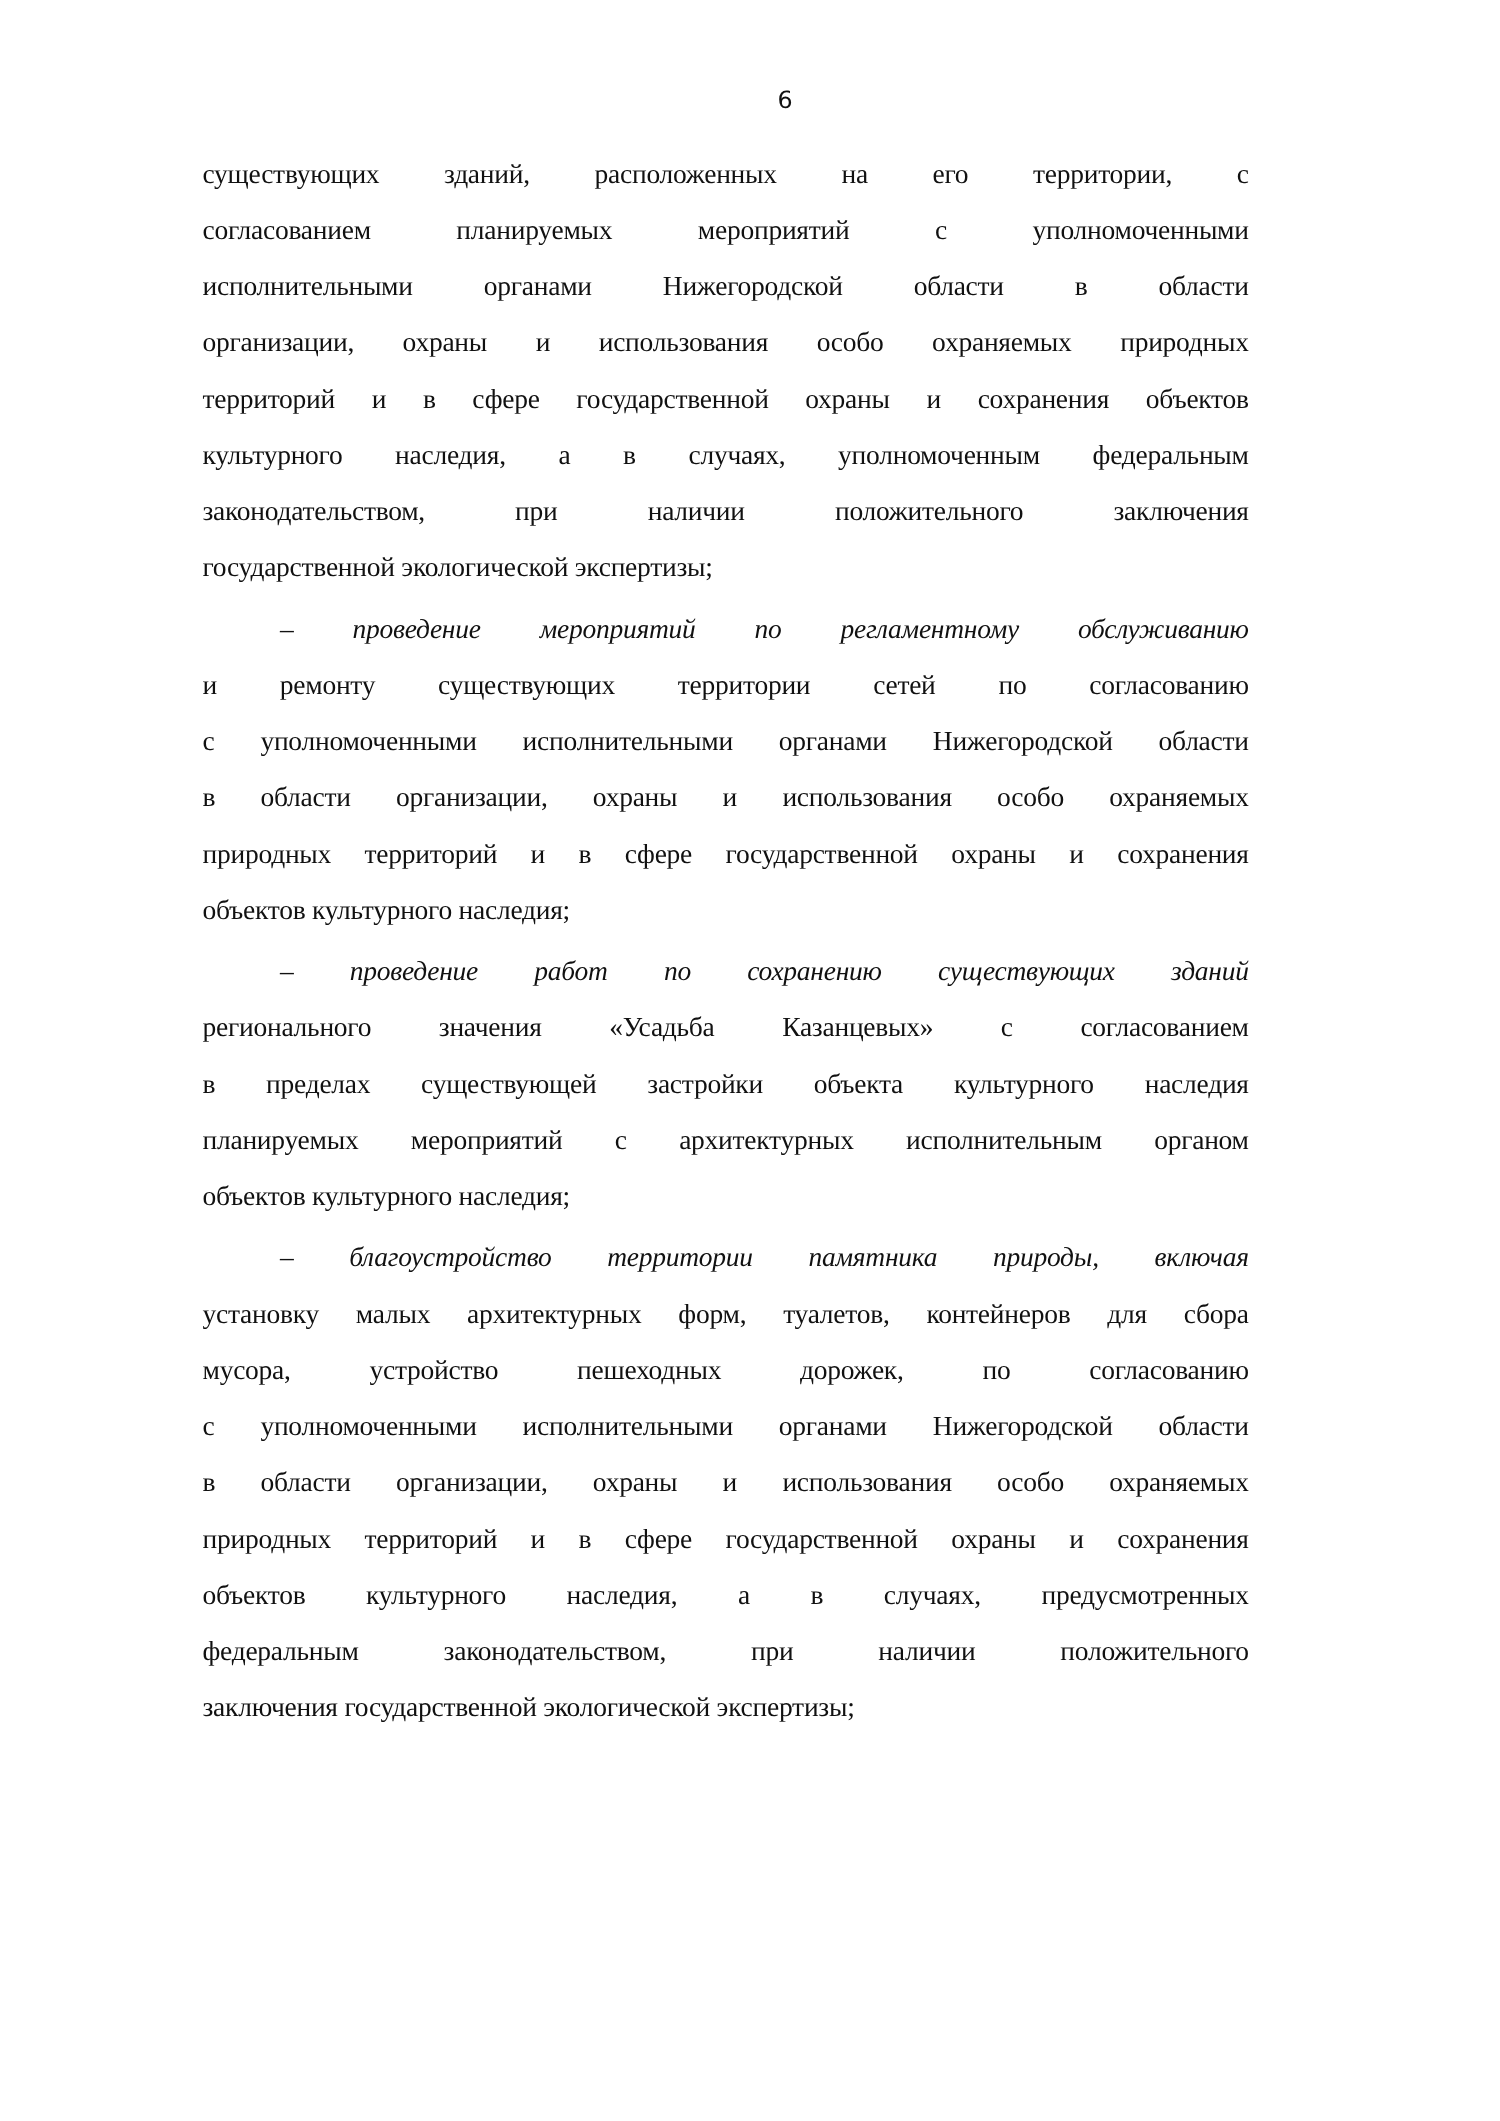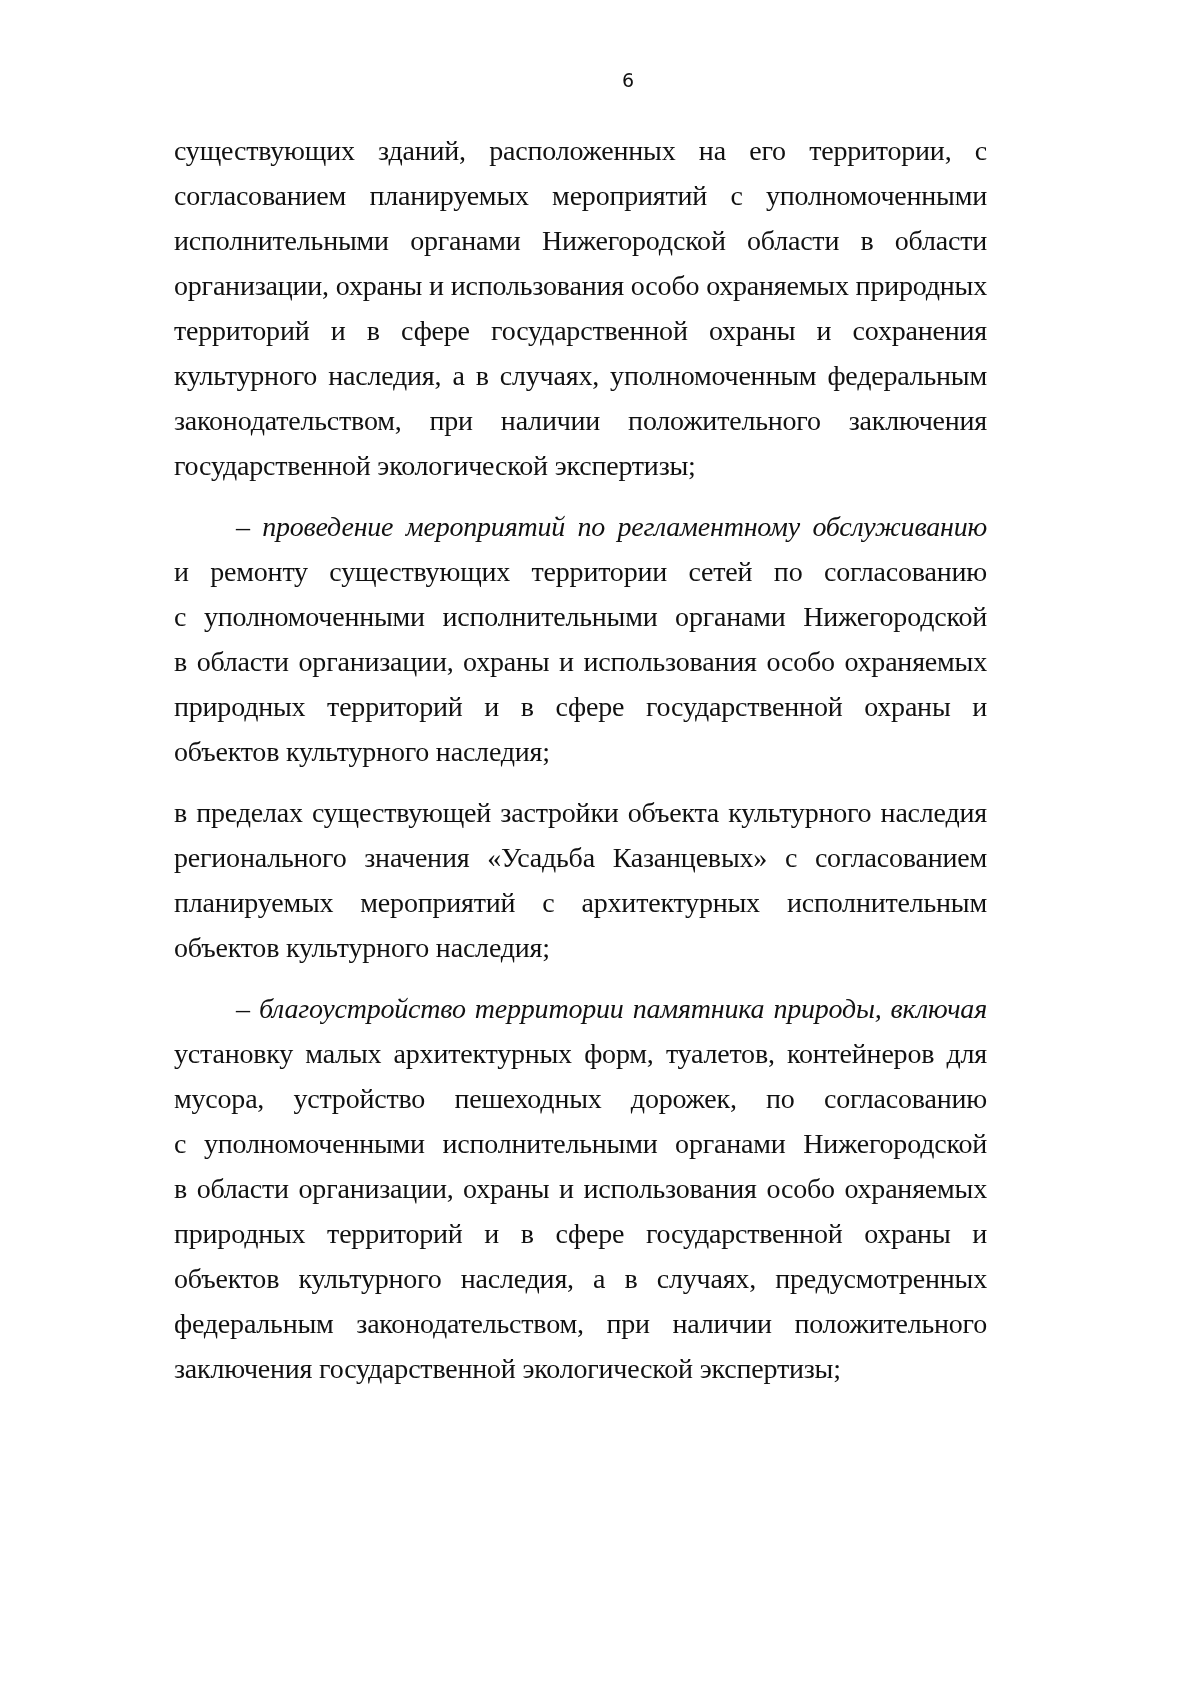--- a/index.html
+++ b/index.html
@@ -25,22 +25,22 @@
       font-size: 19px;
       line-height: 28px;
     }
     .content {
       position: absolute;
       top: 112px;
       left: 158px;
       width: 845px;
     }
     .para {
-      margin: 16px;
-      font-size: 28px;
+      margin: 4px;
+      font-size: 22px;
       line-height: 45px;
       text-align: justify;
       text-align-last: left;
       letter-spacing: -0.2px;
       hyphens: none;
     }
     .line {
       display: block;
       text-align: justify;
       text-align-last: justify;
@@ -77,22 +77,23 @@
   <div class="para">
     <span class="line first-indent">– проведение мероприятий по регламентному обслуживанию</span>
     <span class="line">и ремонту существующих территории сетей по согласованию</span>
     <span class="line">с уполномоченными исполнительными органами Нижегородской области</span>
     <span class="line">в области организации, охраны и использования особо охраняемых</span>
     <span class="line">природных территорий и в сфере государственной охраны и сохранения</span>
     <span class="line last">объектов культурного наследия;</span>
   </div>
 
   <div class="para">
+    <span class="line first-indent">– проведение работ по сохранению существующих зданий</span>
+    <span class="line">регионального значения «Усадьба Казанцевых» с согласованием</span>
     <span class="line">в пределах существующей застройки объекта культурного наследия</span>
-    <span class="line">регионального значения «Усадьба Казанцевых» с согласованием</span>
     <span class="line">планируемых мероприятий с архитектурных исполнительным органом</span>
     <span class="line last">объектов культурного наследия;</span>
   </div>
 
   <div class="para">
     <span class="line first-indent">– благоустройство территории памятника природы, включая</span>
     <span class="line">установку малых архитектурных форм, туалетов, контейнеров для сбора</span>
     <span class="line">мусора, устройство пешеходных дорожек, по согласованию</span>
     <span class="line">с уполномоченными исполнительными органами Нижегородской области</span>
     <span class="line">в области организации, охраны и использования особо охраняемых</span>

